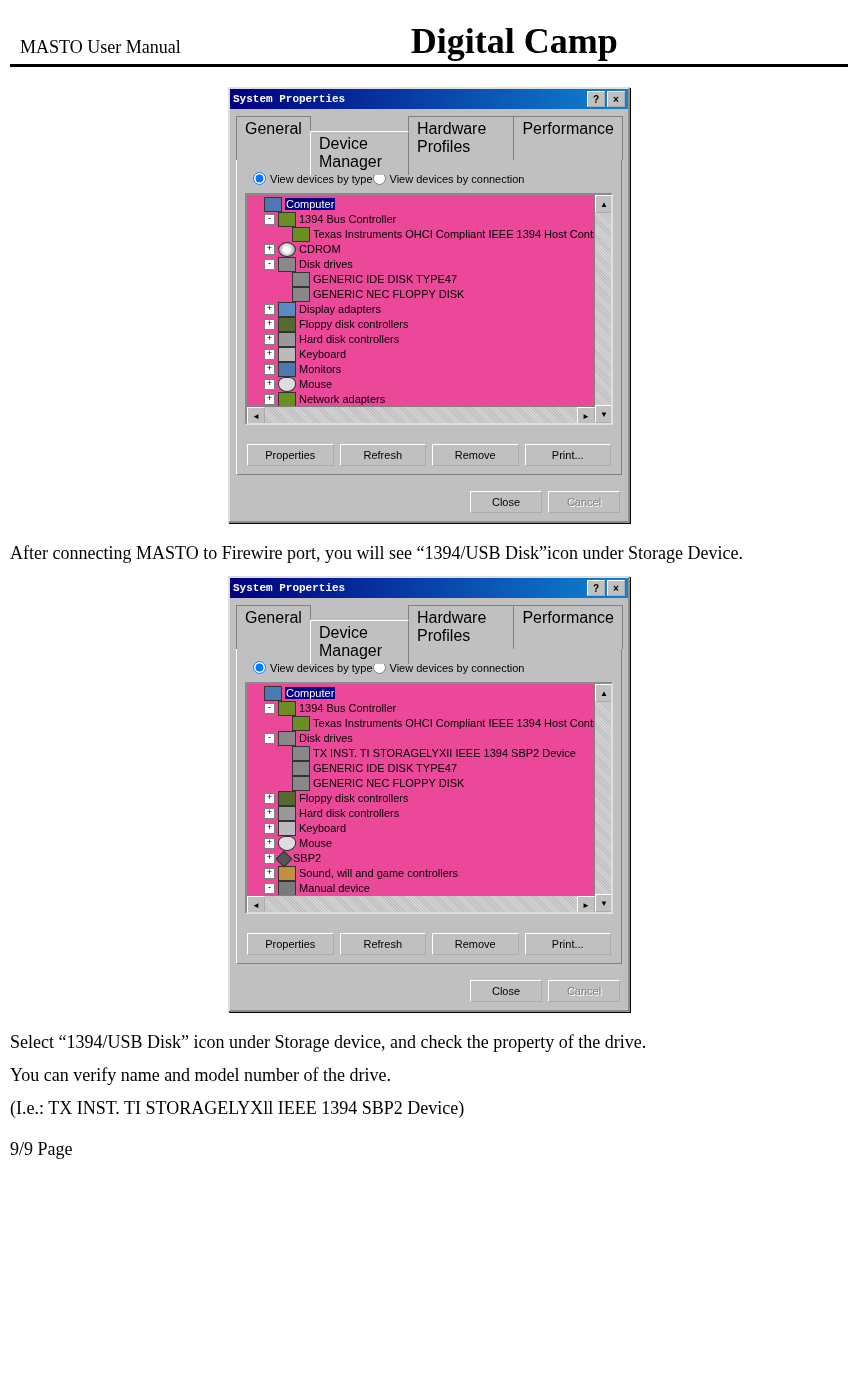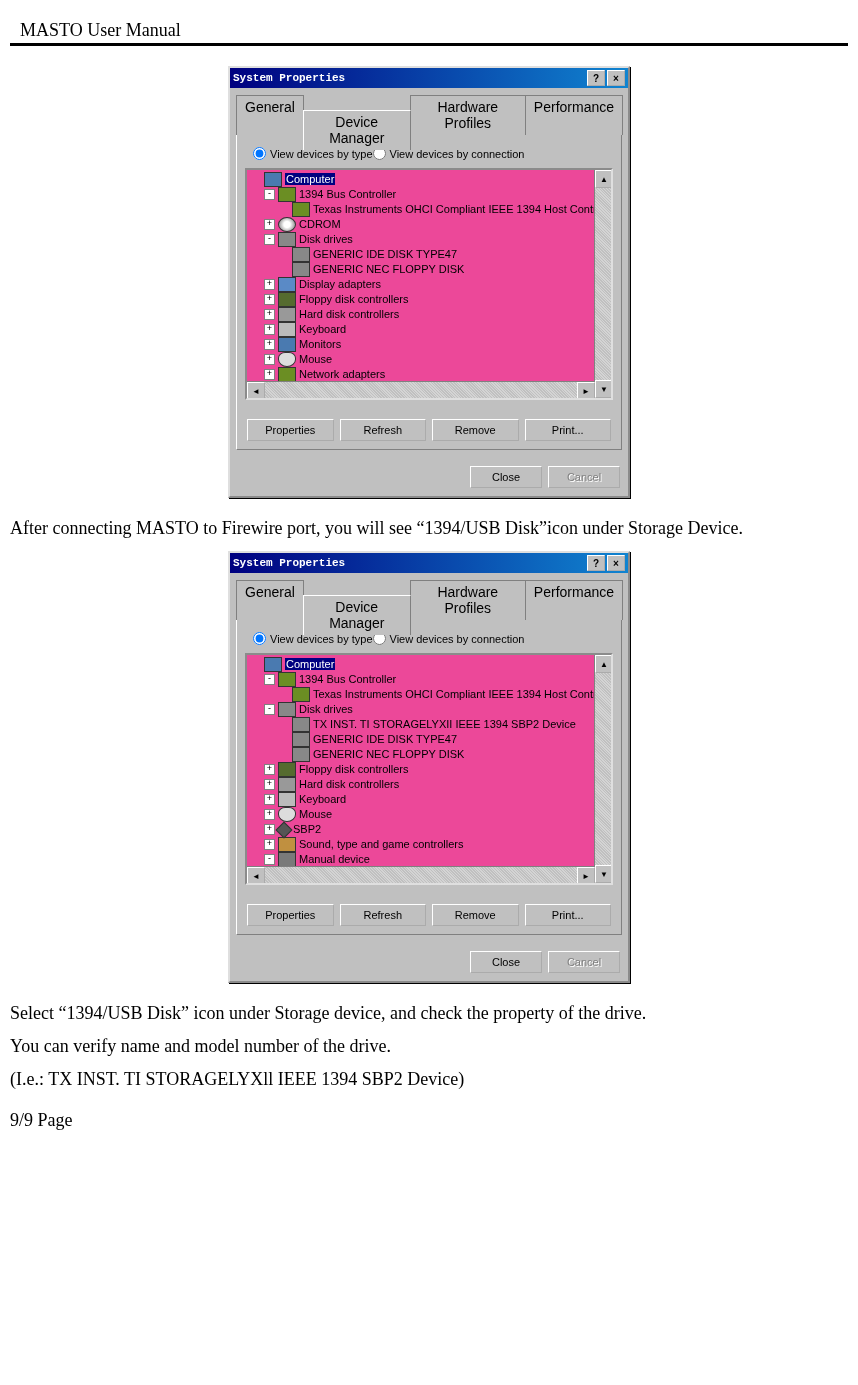--- a/index.html
+++ b/index.html
@@ -79,23 +79,22 @@
     padding: 6px 6px 0 6px;
     gap: 0;
   }
   .tab {
     padding: 3px 8px;
     border: 1px solid #808080;
     border-bottom: none;
     background: #c0c0c0;
     position: relative;
     top: 1px;
-    font-size: 14px;
+    font-size: 16px;
     margin-right: -1px;
-    text-align: center;
   }
   .tab.active {
     background: #c0c0c0;
     border-top: 1px solid #fff;
     border-left: 1px solid #fff;
     border-right: 1px solid #808080;
     z-index: 2;
     top: 16px;
     padding-bottom: 4px;
   }
@@ -208,20 +207,21 @@
     padding: 10px 8px 8px 8px;
   }
   .btn98.fixed { flex: 0 0 70px; }
   .btn98.disabled { color: #808080; text-shadow: 1px 1px 0 #fff; }
 </style>
 </head>
 <body>
 
 <div class="header-row">
   <div class="header-left">MASTO User Manual</div>
+  <div class="header-center">Digital Camp</div>
 </div>
 
 <div class="dialog-wrap">
   <div class="win98">
     <div class="titlebar">
       <span class="titlebar-text">System Properties</span>
       <div class="titlebar-btns">
         <div class="tbtn">?</div>
         <div class="tbtn">×</div>
       </div>
@@ -465,21 +465,21 @@
             <div class="tree-row">
               <span class="ind"></span>
               <span class="exp">+</span>
               <span class="ticon sbp"></span>
               <span>SBP2</span>
             </div>
             <div class="tree-row">
               <span class="ind"></span>
               <span class="exp">+</span>
               <span class="ticon sound"></span>
-              <span>Sound, type and game controllers</span>
+              <span>Sound, will and game controllers</span>
             </div>
             <div class="tree-row">
               <span class="ind"></span>
               <span class="exp">-</span>
               <span class="ticon storage"></span>
               <span>Manual device</span>
             </div>
             <div class="tree-row">
               <span class="ind"></span>
               <span class="ind"></span>

